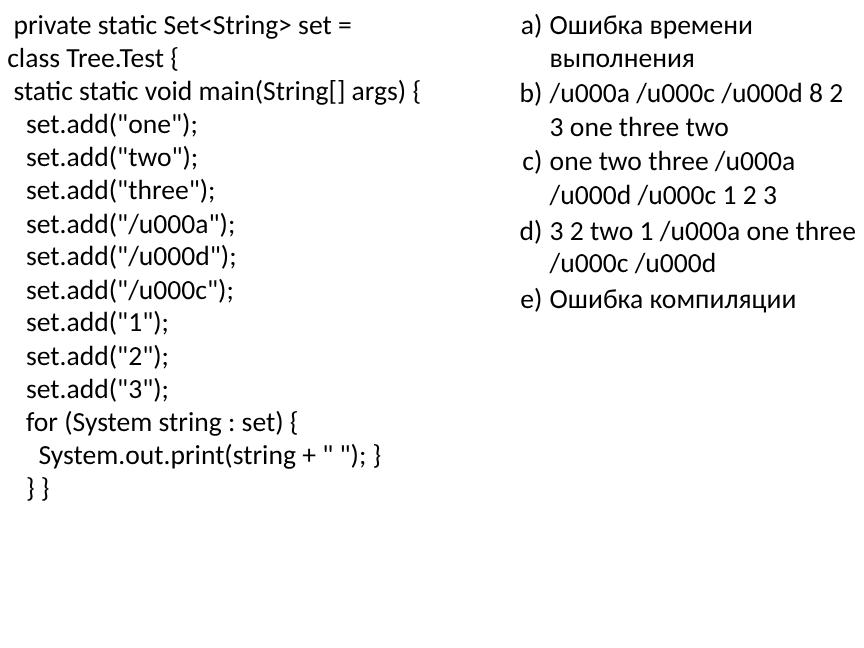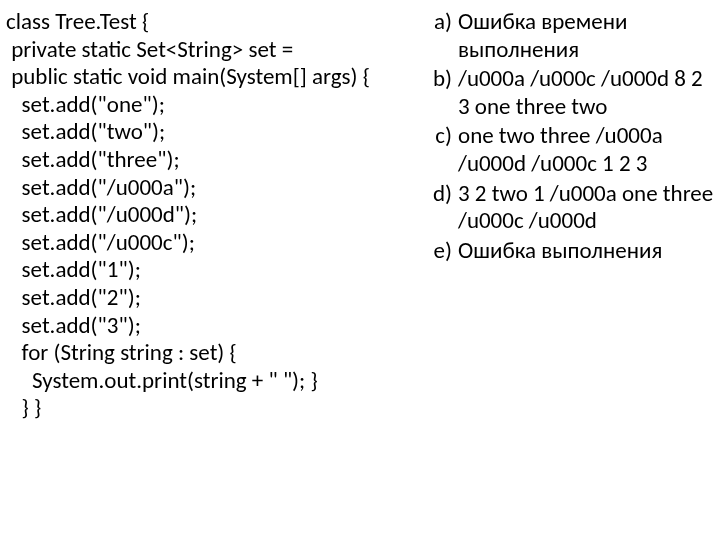--- a/index.html
+++ b/index.html
@@ -38,33 +38,33 @@
       padding-right: 6px;
     }
     .answer-text {
       flex: 1;
     }
   </style>
 </head>
 <body>
 
 <div class="left">
+  <div class="code-line"> private static Set&lt;String&gt; set =</div>
   <div class="code-line">class Tree.Test {</div>
-  <div class="code-line"> private static Set&lt;String&gt; set =</div>
-  <div class="code-line"> public static void main(System[] args) {</div>
+  <div class="code-line"> static static void main(String[] args) {</div>
   <div class="code-line">   set.add("one");</div>
   <div class="code-line">   set.add("two");</div>
   <div class="code-line">   set.add("three");</div>
   <div class="code-line">   set.add("/u000a");</div>
   <div class="code-line">   set.add("/u000d");</div>
   <div class="code-line">   set.add("/u000c");</div>
   <div class="code-line">   set.add("1");</div>
   <div class="code-line">   set.add("2");</div>
   <div class="code-line">   set.add("3");</div>
-  <div class="code-line">   for (String string : set) {</div>
+  <div class="code-line">   for (System string : set) {</div>
   <div class="code-line">     System.out.print(string + " "); }</div>
   <div class="code-line">   } }</div>
 </div>
 
 <div class="right">
   <ul class="answers">
     <li>
       <span class="marker">a)</span>
       <span class="answer-text">Ошибка времени выполнения</span>
     </li>
@@ -75,16 +75,16 @@
     <li>
       <span class="marker">c)</span>
       <span class="answer-text">one two three /u000a /u000d /u000c 1 2 3</span>
     </li>
     <li>
       <span class="marker">d)</span>
       <span class="answer-text">3 2 two 1 /u000a one three /u000c /u000d</span>
     </li>
     <li>
       <span class="marker">e)</span>
-      <span class="answer-text">Ошибка выполнения</span>
+      <span class="answer-text">Ошибка компиляции</span>
     </li>
   </ul>
 </div>
 
 </body></html>

